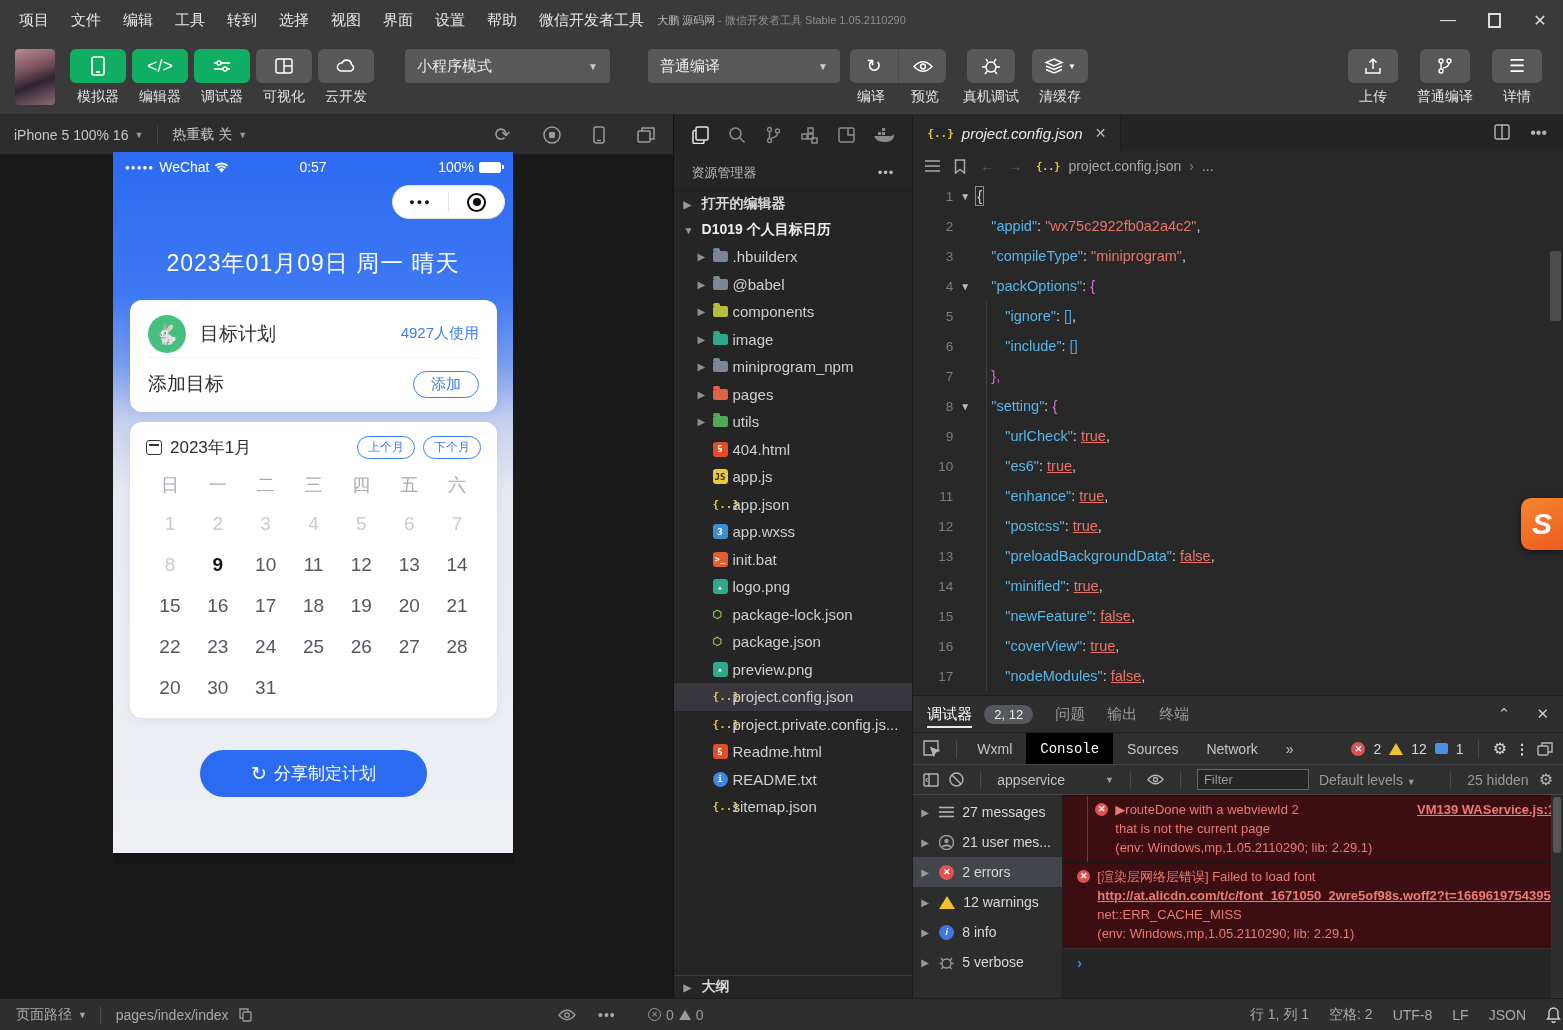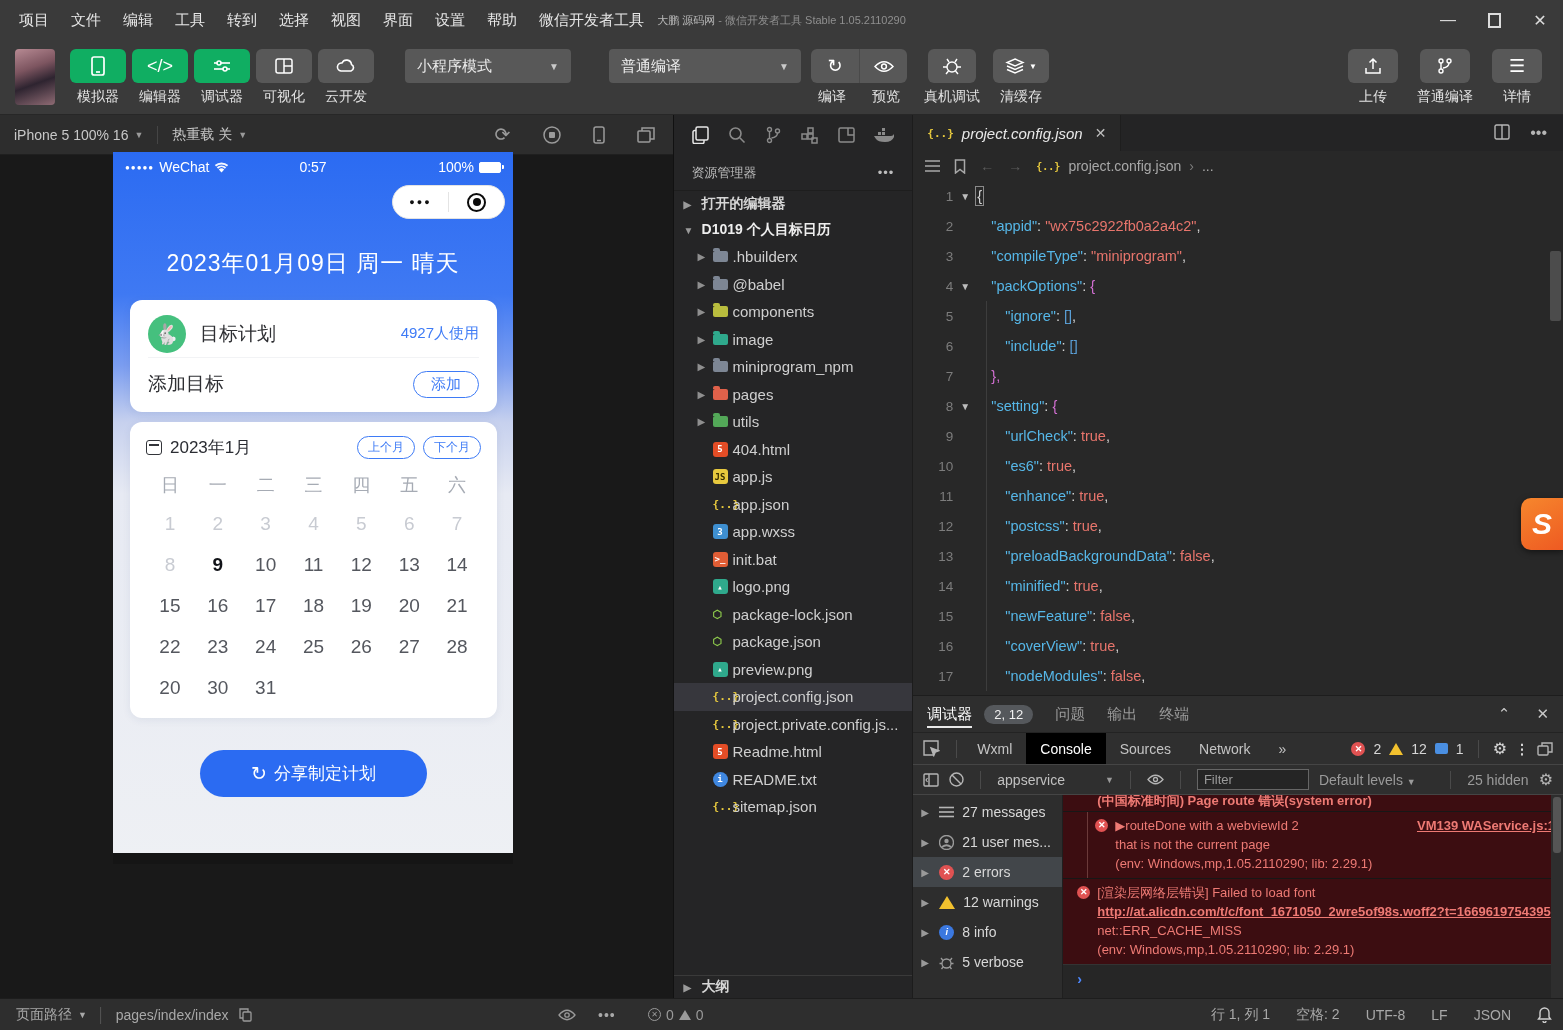--- a/index.html
+++ b/index.html
@@ -112,37 +112,37 @@
   .tab .tclose{color:#bdbdbd;font-size:14px;margin-left:4px;}
   .tabbar-right{margin-left:auto;display:flex;gap:20px;padding-right:16px;color:#b5b5b5;}
   .crumb{height:30px;display:flex;align-items:center;gap:14px;padding:0 12px;color:#a8a8a8;font-size:14px;background:#282828;}
   .crumb .dis{color:#5d5d5d;}
   .crumb .yic{color:#e7c93e;font-size:10px;font-weight:700;font-family:"DejaVu Sans Mono",monospace;}
   .codearea{position:relative;height:514px;font-family:"DejaVu Sans Mono",monospace;font-size:14.5px;overflow:hidden;}
   .cl{height:30px;display:flex;align-items:center;}
   .cl .ln{width:40px;text-align:right;color:#7c7c7c;flex:0 0 40px;font-size:13.5px;}
   .cl .fold{width:24px;text-align:center;color:#bdbdbd;font-size:10px;flex:0 0 24px;}
   .cl .codetxt{white-space:pre;position:relative;}
-  .tk-key{color:#56b7e8;} .tk-str{color:#e8756c;} .tk-bool{color:#e8756c;}
+  .tk-key{color:#56b7e8;} .tk-str{color:#e8756c;} .tk-bool{color:#e8756c;text-decoration:underline;}
   .tk-pun{color:#d4d4d4;} .tk-brc{color:#d26fd2;} .tk-brk{color:#5a9fd6;}
   .curbrace{outline:1px solid #8a8a8a;outline-offset:1px;}
   .iguide{position:absolute;left:73px;top:120px;width:1px;height:390px;background:#3d3d3d;}
   .edscroll{position:absolute;right:2px;top:70px;width:11px;height:70px;background:#4c4c4c;border-radius:2px;}
   .sticker{position:absolute;right:0px;top:383px;width:42px;height:52px;background:linear-gradient(150deg,#f6872d,#ee5a22);border-radius:10px 0 0 10px;display:flex;align-items:center;justify-content:center;color:#fff;font-size:30px;font-weight:800;font-style:italic;box-shadow:0 2px 6px rgba(0,0,0,.5);z-index:5;}
 
   
   .debugger{height:303px;background:#2e2e2e;border-top:1px solid #1d1d1d;display:flex;flex-direction:column;}
   .dbg-head{height:36px;display:flex;align-items:center;padding:0 14px;gap:22px;font-size:15px;color:#9a9a9a;}
   .dbg-title{color:#fff;position:relative;height:100%;display:flex;align-items:center;}
   .dbg-title::after{content:"";position:absolute;left:0;right:0;bottom:4px;height:2px;background:#e8e8e8;}
   .dbg-badge{background:#55585c;color:#f2f2f2;font-size:13px;border-radius:10px;padding:2px 10px;margin-left:-10px;}
   .dbg-right{margin-left:auto;display:flex;gap:26px;color:#c8c8c8;font-size:15px;}
   .dt-tabs{height:33px;background:#2f2f2f;border-top:1px solid #232323;border-bottom:1px solid #454545;display:flex;align-items:center;font-size:14px;color:#c4c4c4;}
   .dt-tab{padding:0 14px;height:100%;display:flex;align-items:center;}
-  .dt-tab.on{background:#000;color:#fff;}
+  .dt-tab.on{background:#000;color:#fff;font-family:Liberation Mono, monospace;}
   .dt-counts{margin-left:auto;display:flex;align-items:center;gap:8px;padding-right:10px;color:#d6d6d6;}
   .cicon{width:14px;height:14px;border-radius:50%;display:inline-flex;align-items:center;justify-content:center;font-size:9px;color:#fff;font-weight:700;}
   .warn-tri{width:0;height:0;border-left:7px solid transparent;border-right:7px solid transparent;border-bottom:12px solid #f2c12e;position:relative;display:inline-block;}
   .chaticon{width:13px;height:11px;background:#4a8fe2;border-radius:2px;position:relative;display:inline-block;}
   .vsep{width:1px;height:18px;background:#4a4a4a;margin:0 6px;}
   .con-toolbar{height:30px;background:#2f2f2f;border-bottom:1px solid #454545;display:flex;align-items:center;gap:10px;padding:0 10px;font-size:14px;color:#c0c0c0;}
   .filterbox{width:112px;height:21px;background:#252525;border:1px solid #666;color:#ddd;font-size:13px;padding:0 6px;}
   .filterbox::placeholder{color:#9a9a9a;}
   .lvl{color:#9a9a9a;} .hid{color:#9a9a9a;}
   .con-body{flex:1;display:flex;min-height:0;}
@@ -161,21 +161,21 @@
   .urllink{text-decoration:underline;font-weight:700;}
   .prompt{color:#4d88ff;padding:6px 0 0 14px;font-size:14px;font-weight:700;border-top:1px solid #333;}
   .con-scroll{position:absolute;right:0;top:0;bottom:0;width:12px;background:#2e2e2e;}
   .con-scroll .thumb{position:absolute;top:2px;left:2px;width:8px;height:56px;background:#555;border-radius:3px;}
 
   
   .statusbar{position:absolute;left:0;bottom:0;width:100%;height:32px;background:#2e2e2e;border-top:1px solid #1d1d1d;display:flex;align-items:center;font-size:14px;color:#a8a8a8;}
   .sb-left{display:flex;align-items:center;gap:10px;padding-left:16px;}
   .sb-eye{position:absolute;left:558px;} .sb-more{position:absolute;left:598px;letter-spacing:1px;}
   .sb-prob{position:absolute;left:648px;display:flex;align-items:center;gap:5px;color:#9a9a9a;}
-  .sb-right{margin-left:auto;display:flex;align-items:center;gap:26px;padding-right:11px;}
+  .sb-right{margin-left:auto;display:flex;align-items:center;gap:20px;padding-right:2px;}
   .oc{width:13px;height:13px;border:1.3px solid #9a9a9a;border-radius:50%;display:inline-flex;align-items:center;justify-content:center;font-size:8px;color:#9a9a9a;}
   svg{display:block;}
 </style>
 </head>
 <body>
 
 <div id="app">
 
   <div class="titlebar">
     <div class="menus" id="menus">
@@ -252,21 +252,21 @@
       <div class="chip">
           <span>
             <svg width="20" height="14" viewBox="0 0 20 14" stroke="#fff" stroke-width="1.6" fill="none">
               <path d="M5 12 A4 4 0 0 1 6 4 A5 5 0 0 1 15.5 5.5 A3.5 3.5 0 0 1 15 12 Z"></path>
             </svg>
           </span>
         </div>
       <div class="tlabel">云开发</div>
     </div>
 
-    <div class="tsel" style="width:166px;">
+    <div class="tsel" style="width:205px;">
       <span>小程序模式</span>
         <span class="car">▼</span>
     </div>
     <div class="tsel" style="width:192px;margin-left:38px;">
       <span>普通编译</span>
         <span class="car">▼</span>
     </div>
 
     <div class="tcol" style="margin-left:10px;">
       <div class="pairchips">
@@ -953,21 +953,20 @@
                 <span style="display: inline-flex;">
                   <svg width="15" height="15" viewBox="0 0 15 15" stroke="#9a9a9a" stroke-width="1.3" fill="none">
                     <circle cx="7.5" cy="8.5" r="4.5"></circle>
                     <path d="M4 5.5 L2 3 M11 5.5 L13 3 M3 8.5 L0.5 8.5 M12 8.5 L14.5 8.5 M4.5 11.5 L2.5 14 M10.5 11.5 L12.5 14"></path>
                   </svg>
                 </span>
                 <span>5 verbose</span>
               </div>
             </div>
           <div class="con-out">
-            <div class="clipline">(中国标准时间) Page route 错误(system error)</div>
             <div class="errblock b1">
               <span class="guide"></span>
               <span class="eicon cicon" style="background:#e05252;width:13px;height:13px;">✕</span>
               <a class="errlink">VM139 WAService.js:1</a>
               <span>▶</span><span>routeDone with a webviewId 2</span><br>
               <span>that is not the current page</span><br>
               <span>(env: Windows,mp,1.05.2110290; lib: 2.29.1)</span>
             </div>
             <div class="errblock">
               <span class="eicon cicon" style="background:#e05252;width:13px;height:13px;">✕</span>

